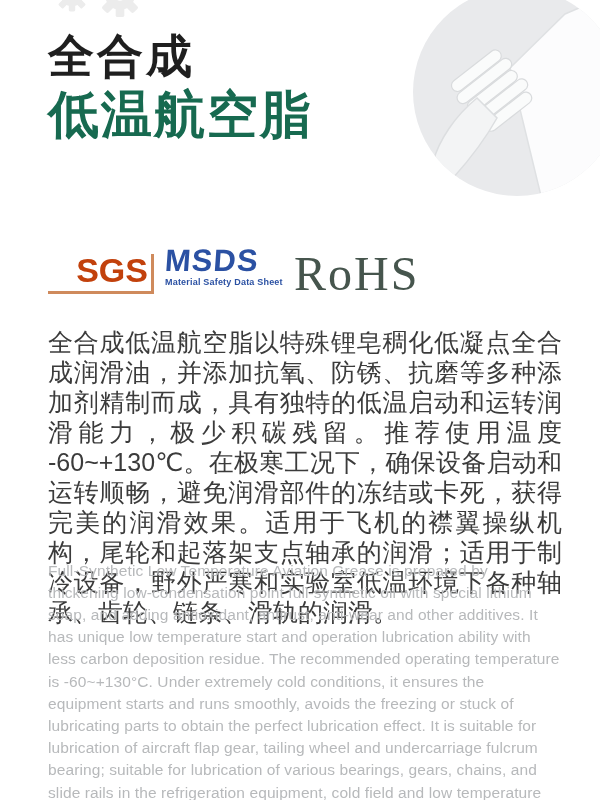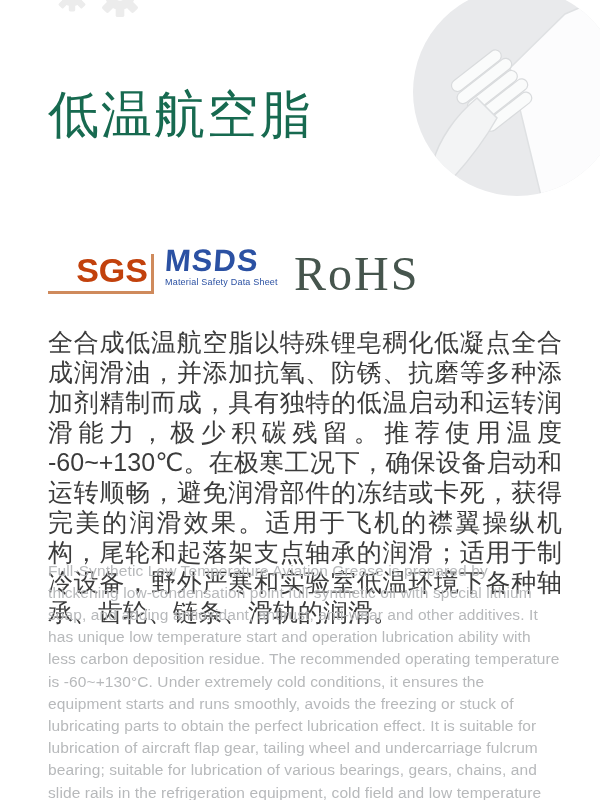--- a/index.html
+++ b/index.html
@@ -31,21 +31,21 @@
   .product-circle svg { position: absolute; left: 0; top: 0; }
 
   
   .title-cn-1 {
     position: absolute; left: 48px; top: 30px;
     font-size: 46px; font-weight: 700; color: #1f1f1f;
     letter-spacing: 3px; line-height: 1.15;
   }
   .title-cn-2 {
     position: absolute; left: 48px; top: 86px;
-    font-size: 51px; font-weight: 400; color: #176a50;
+    font-size: 51px; font-weight: 700; color: #176a50;
     letter-spacing: 2px; line-height: 1.15;
   }
   .subtitle-en {
     position: absolute; left: 48px; top: 160px;
     font-style: italic; color: #a5a5a5;
     font-size: 20px; line-height: 31px; letter-spacing: 1px;
   }
 
   
   .logos { position: absolute; left: 48px; top: 244px; width: 340px; height: 52px; }
@@ -56,21 +56,21 @@
   }
   .sgs-line-h { position: absolute; left: 0; bottom: 0; width: 106px; height: 3px; background: #cf8a5c; }
   .sgs-line-v { position: absolute; right: 0; bottom: 0; width: 3px; height: 40px; background: #cf8a5c; }
 
   .msds { position: absolute; left: 117px; top: 2px; width: 125px; }
   .msds-text {
     font-size: 31px; font-weight: 800; color: #2b51a3;
     letter-spacing: 1px; line-height: 30px; transform: skewX(-4deg);
   }
   .msds-sub {
-    font-size: 9px; font-weight: 400; color: #2b51a3; letter-spacing: 0.2px; margin-top: 1px;
+    font-size: 9px; font-weight: 700; color: #2b51a3; letter-spacing: 0.2px; margin-top: 1px;
   }
 
   .rohs {
     position: absolute; left: 246px; top: 2px;
     font-family: "Liberation Serif", "DejaVu Serif", serif;
     font-size: 48px; font-weight: 400; color: #46554d; letter-spacing: 2px;
   }
 
   
   .para-cn {
@@ -124,20 +124,21 @@
         <rect x="-33" y="-20" width="66" height="12" rx="6"></rect>
         <rect x="-30" y="-7" width="60" height="12" rx="6"></rect>
         <rect x="-33" y="6" width="66" height="12" rx="6"></rect>
         <rect x="-28" y="19" width="56" height="12" rx="6"></rect>
       </g>
 
       <path d="M 64 110 C 42 128 26 152 20 174 L 40 190 C 58 170 74 148 84 130 Z" fill="#f3f4f5" stroke="#dcdee0" stroke-width="1.5"></path>
     </svg>
   </div>
 
+  <div class="title-cn-1">全合成</div>
   <div class="title-cn-2">低温航空脂</div>
 
   <div class="subtitle-en">
   </div>
 
   <div class="logos">
     <div class="sgs">
       <div class="sgs-text">SGS</div>
       <div class="sgs-line-h"></div>
       <div class="sgs-line-v"></div>

